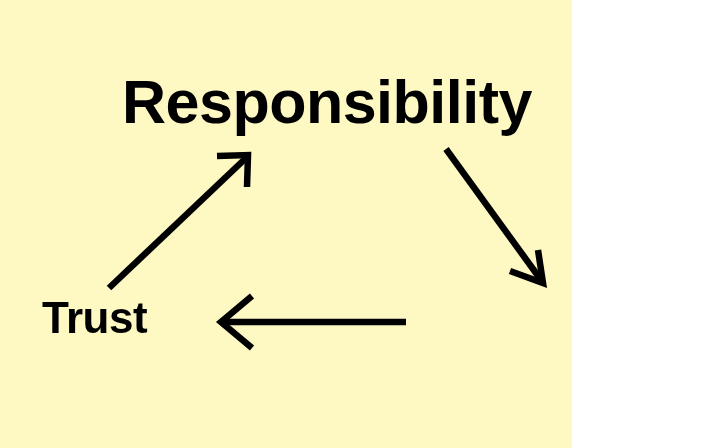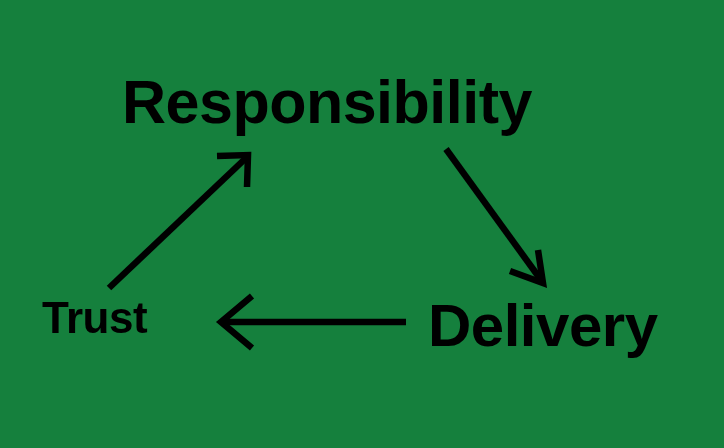--- a/index.html
+++ b/index.html
@@ -9,23 +9,23 @@
   }
   body {
     width: 724px;
     height: 448px;
     background: #ffffff;
     font-family: "Liberation Sans", sans-serif;
     overflow: hidden;
   }
   #diagram-root {
     position: relative;
-    width: 724px;
+    width: 572px;
     height: 448px;
-    background: #15803d;
+    background: #fef9c3;
   }
   #diagram-svg {
     position: absolute;
     inset: 0;
     width: 724px;
     height: 448px;
     display: block;
   }
   .node-label {
     position: absolute;
@@ -87,15 +87,14 @@
     <g>
       <line class="edge-line" x1="406" y1="322" x2="224" y2="322"></line>
       <polyline class="edge-head" points="252,296 221,322 252,348"></polyline>
     </g>
   </svg>
 
   <div class="node-label" id="node-responsibility">Responsibility</div>
 
   <div class="node-label" id="node-trust">Trust</div>
 
-  <div class="node-label" id="node-delivery">Delivery</div>
 
 </div>
 
 </body></html>

